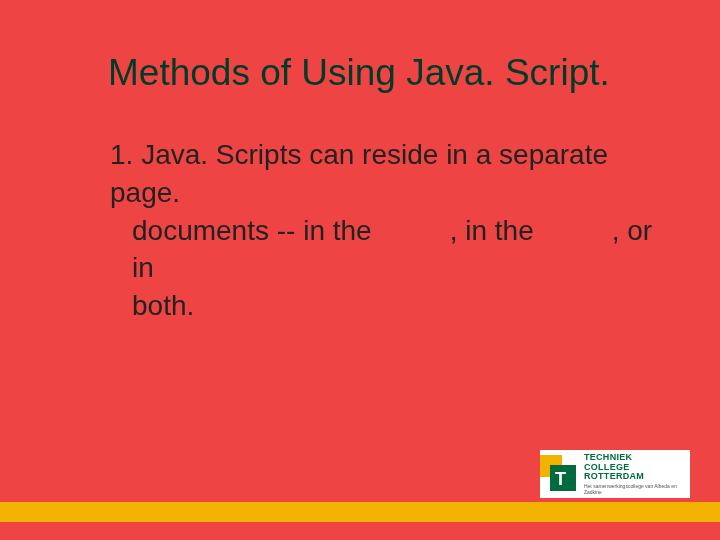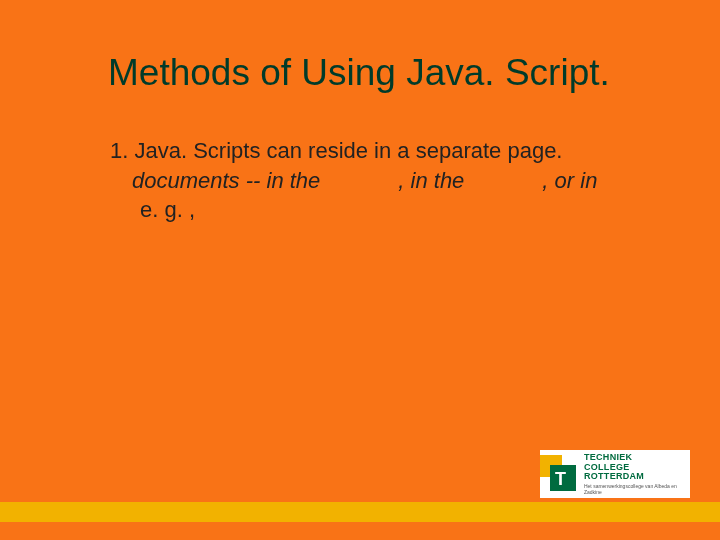--- a/index.html
+++ b/index.html
@@ -6,42 +6,42 @@
   html, body { width: 720px; height: 540px; overflow: hidden; }
   body {
     background: #ffffff;
     font-family: Arial, Helvetica, sans-serif;
     position: relative;
   }
   .slide {
     width: 720px;
     height: 540px;
     position: relative;
-    background: #f97316;
+    background: #ef4444;
   }
   .title {
     position: absolute;
     top: 52px;
     left: 108px;
     font-size: 37px;
     font-weight: 400;
     color: #003b2a;
     letter-spacing: 0px;
   }
   .body-text {
     position: absolute;
     top: 136px;
     left: 110px;
     right: 60px;
-    font-size: 22px;
+    font-size: 28px;
     line-height: 1.35;
     color: #222;
   }
   .body-text .line { display: block; }
-  .body-text .indent { padding-left: 22px; display: block; font-style: italic; }
+  .body-text .indent { padding-left: 22px; display: block; }
   .body-text .indent2 { padding-left: 30px; display: block; }
   .gap { display: inline-block; width: 78px; }
   .footer-bar {
     position: absolute;
     left: 0;
     bottom: 18px;
     width: 720px;
     height: 20px;
     background: #f2b200;
   }
@@ -103,21 +103,21 @@
 
 <div class="slide">
 
   <h1 class="title">Methods of Using Java. Script.</h1>
 
   <div class="body-text">
     <span class="line">1. Java. Scripts can reside in a separate page.</span>
     <span class="indent">
       <span>documents -- in the</span><span class="gap"></span><span>, in the</span><span class="gap"></span><span>, or in</span>
     </span>
-    <span class="indent2">e. g. ,</span>
+    <span class="indent">both.</span>
   </div>
 
   <div class="logo">
     <div class="logo-mark">
       <div class="sq-yellow"></div>
       <div class="sq-green"></div>
       <div class="t-letter">T</div>
     </div>
     <div class="logo-text">
       <span>TECHNIEK</span>

